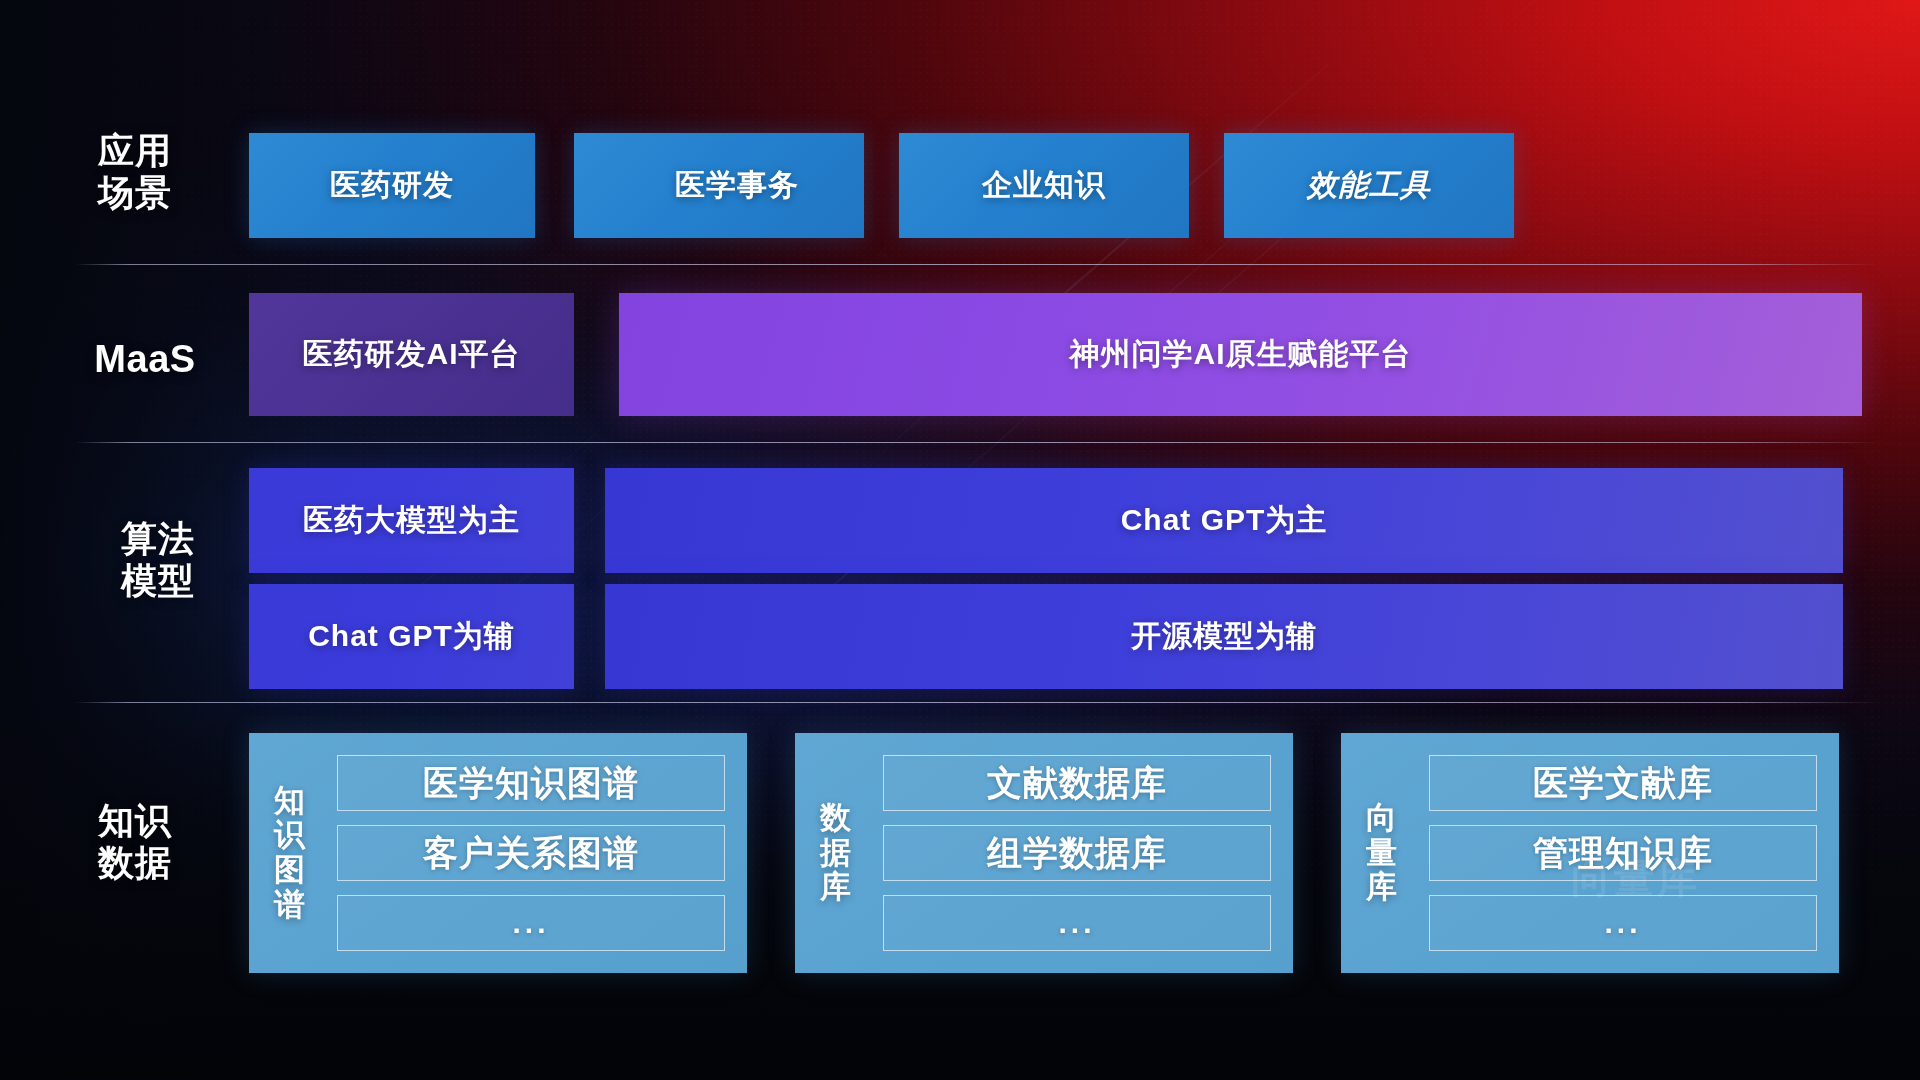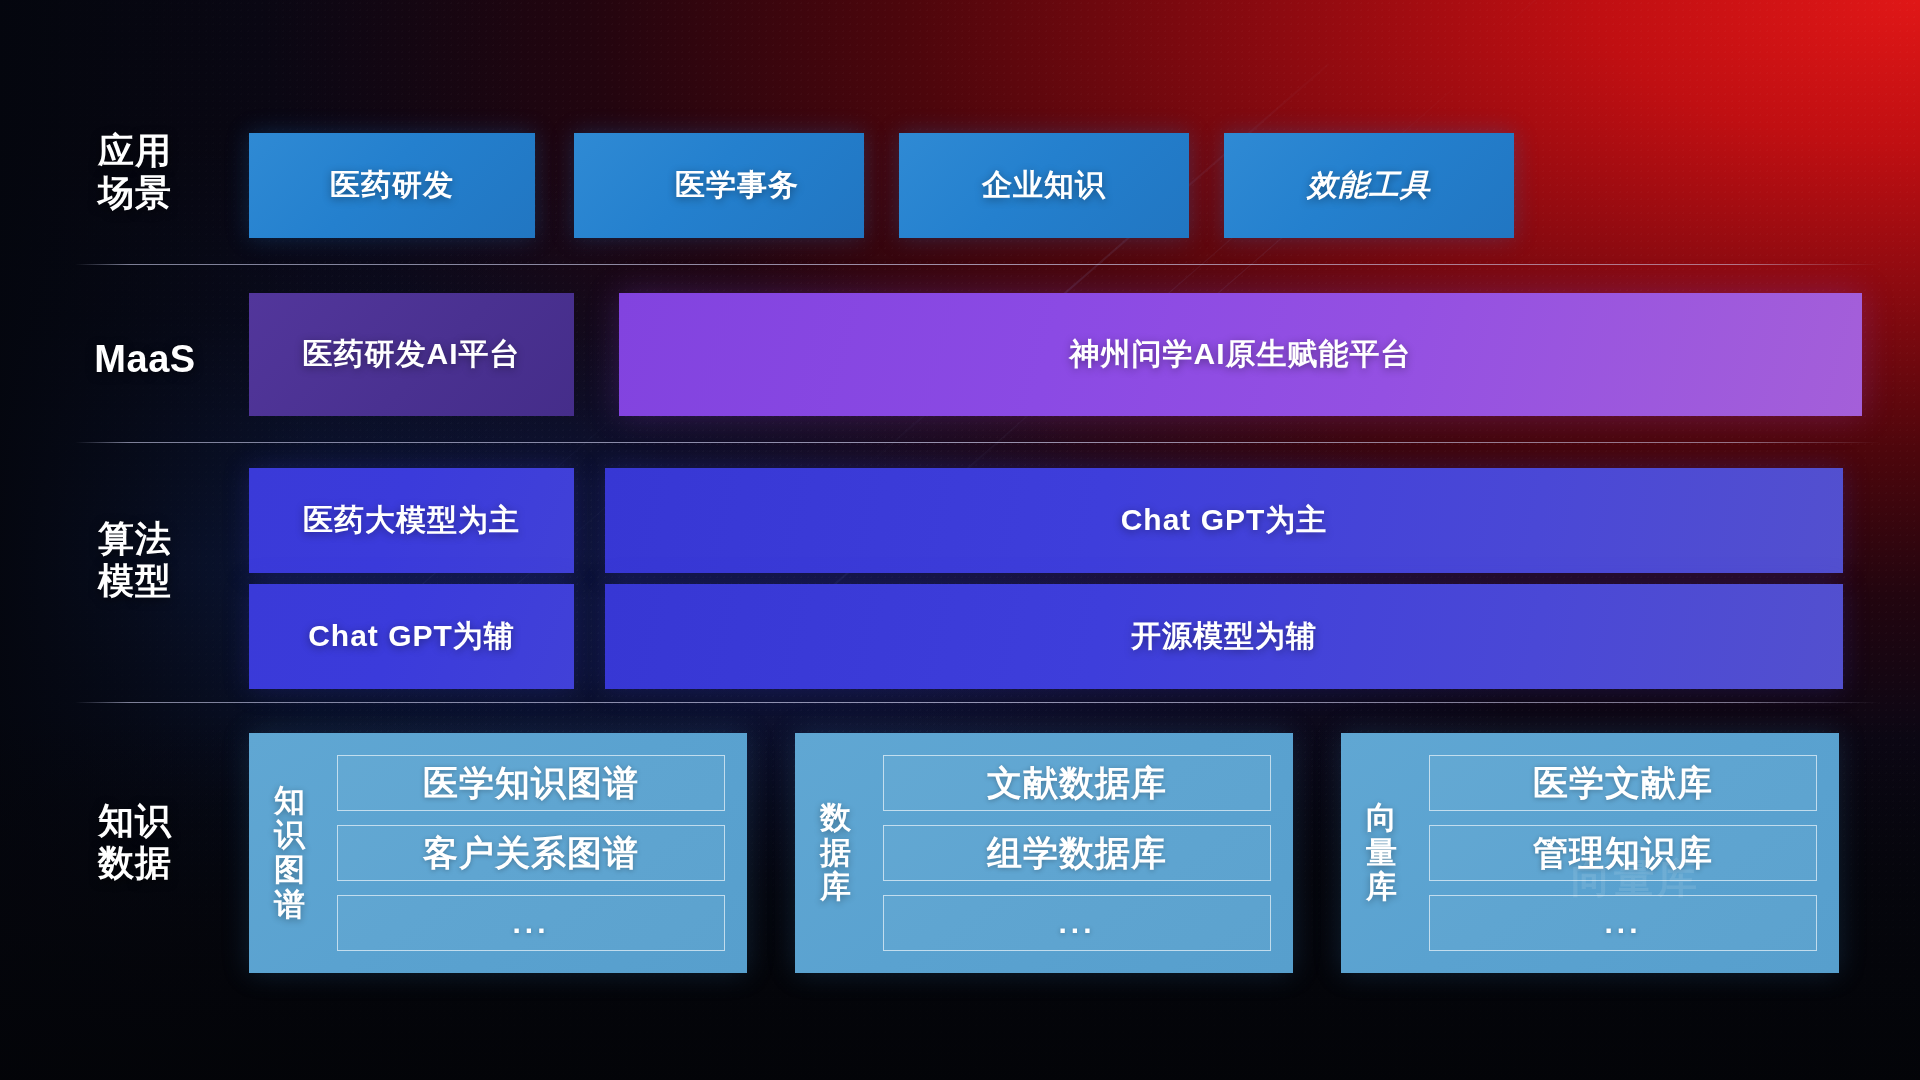--- a/index.html
+++ b/index.html
@@ -237,21 +237,21 @@
 
     <div class="box maas-left" style="left:249px; top:293px; width:325px; height:123px;justify-content:center;">
       <span>医药研发AI平台</span>
     </div>
     <div class="box maas-right" style="left:605px; top:293px; width:1243px; height:123px;margin-left:14px;">
       <span>神州问学AI原生赋能平台</span>
     </div>
 
     <div class="divider" style="top:442px;"></div>
 
-    <div class="row-label cjk" style="left:75px; top:518px; width:120px;">算法
+    <div class="row-label cjk" style="left:75px; top:518px; width:120px;text-align:right;">算法
 模型</div>
 
     <div class="box algo-box" style="left:249px; top:468px; width:325px; height:105px;">
       <span>医药大模型为主</span>
     </div>
     <div class="box algo-box wide" style="left:605px; top:468px; width:1238px; height:105px;">
       <span>Chat GPT为主</span>
     </div>
 
     <div class="box algo-box" style="left:249px; top:584px; width:325px; height:105px;">

